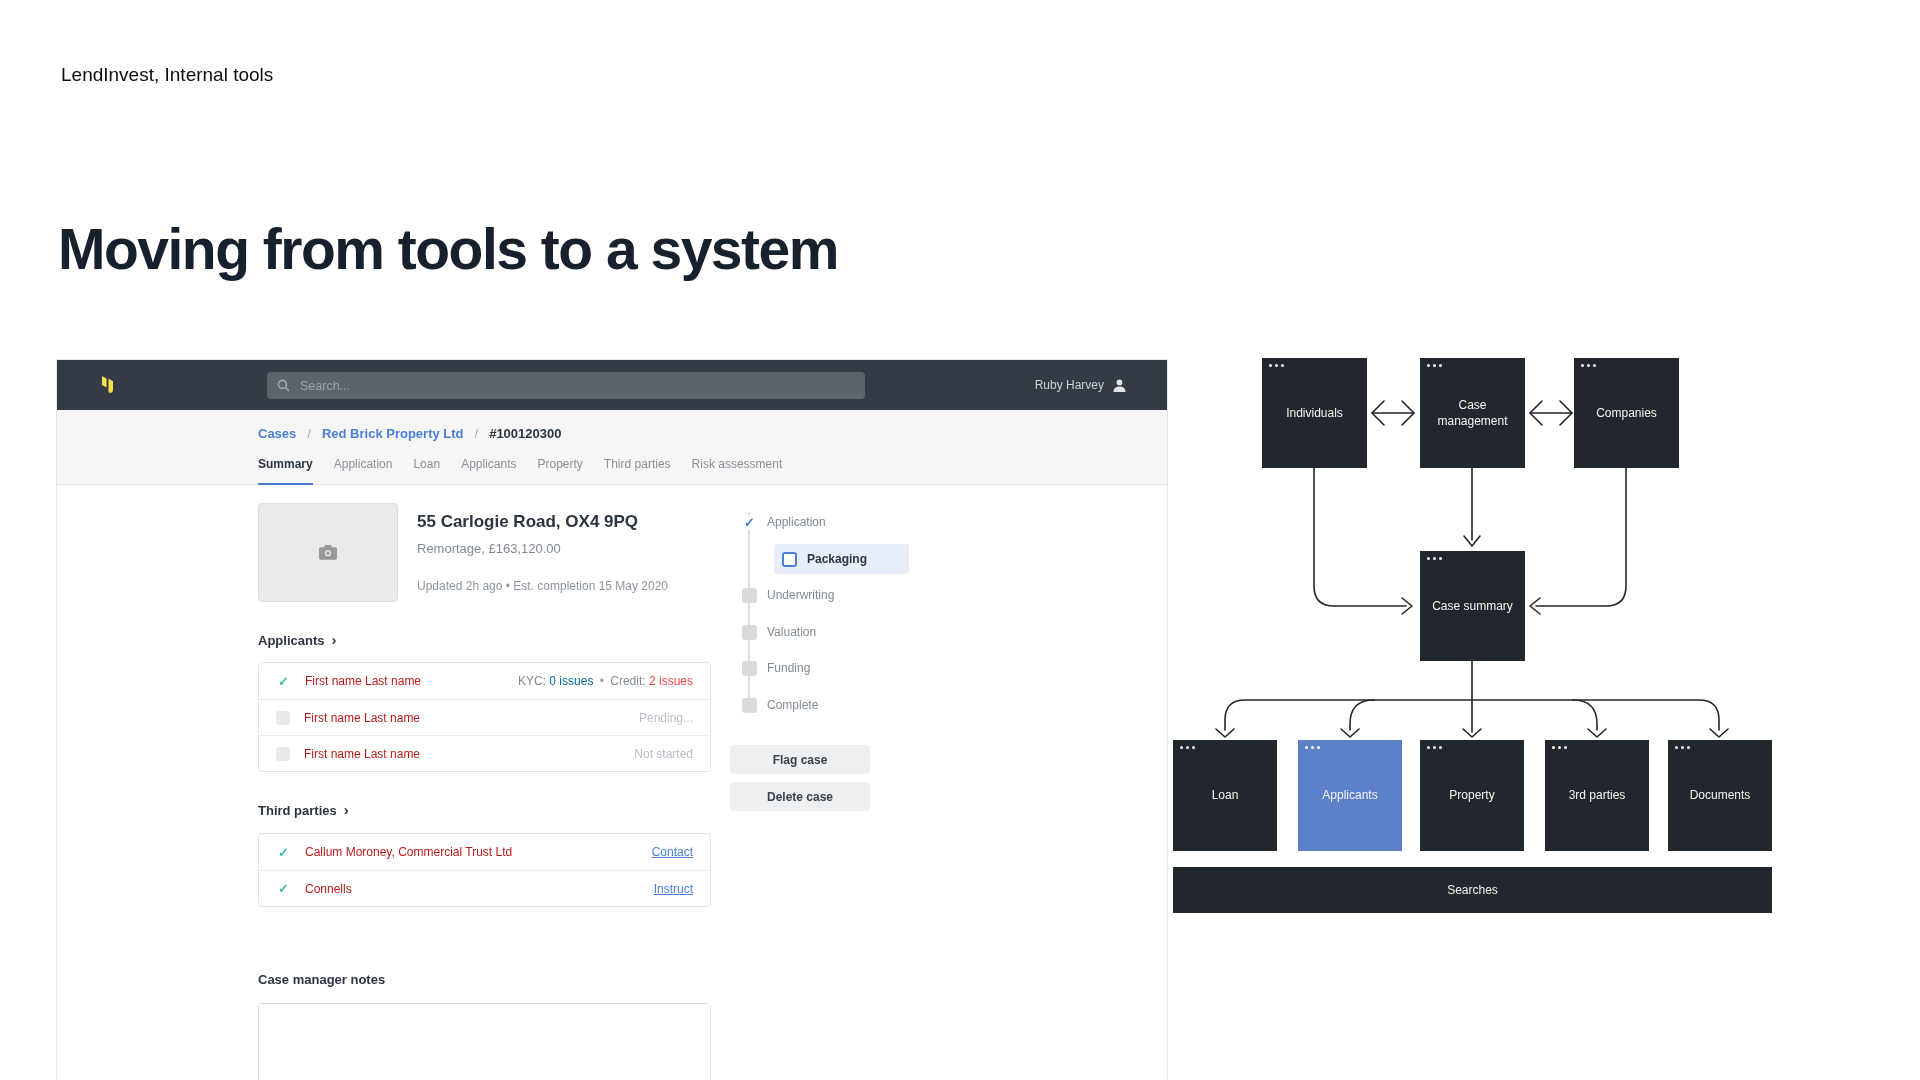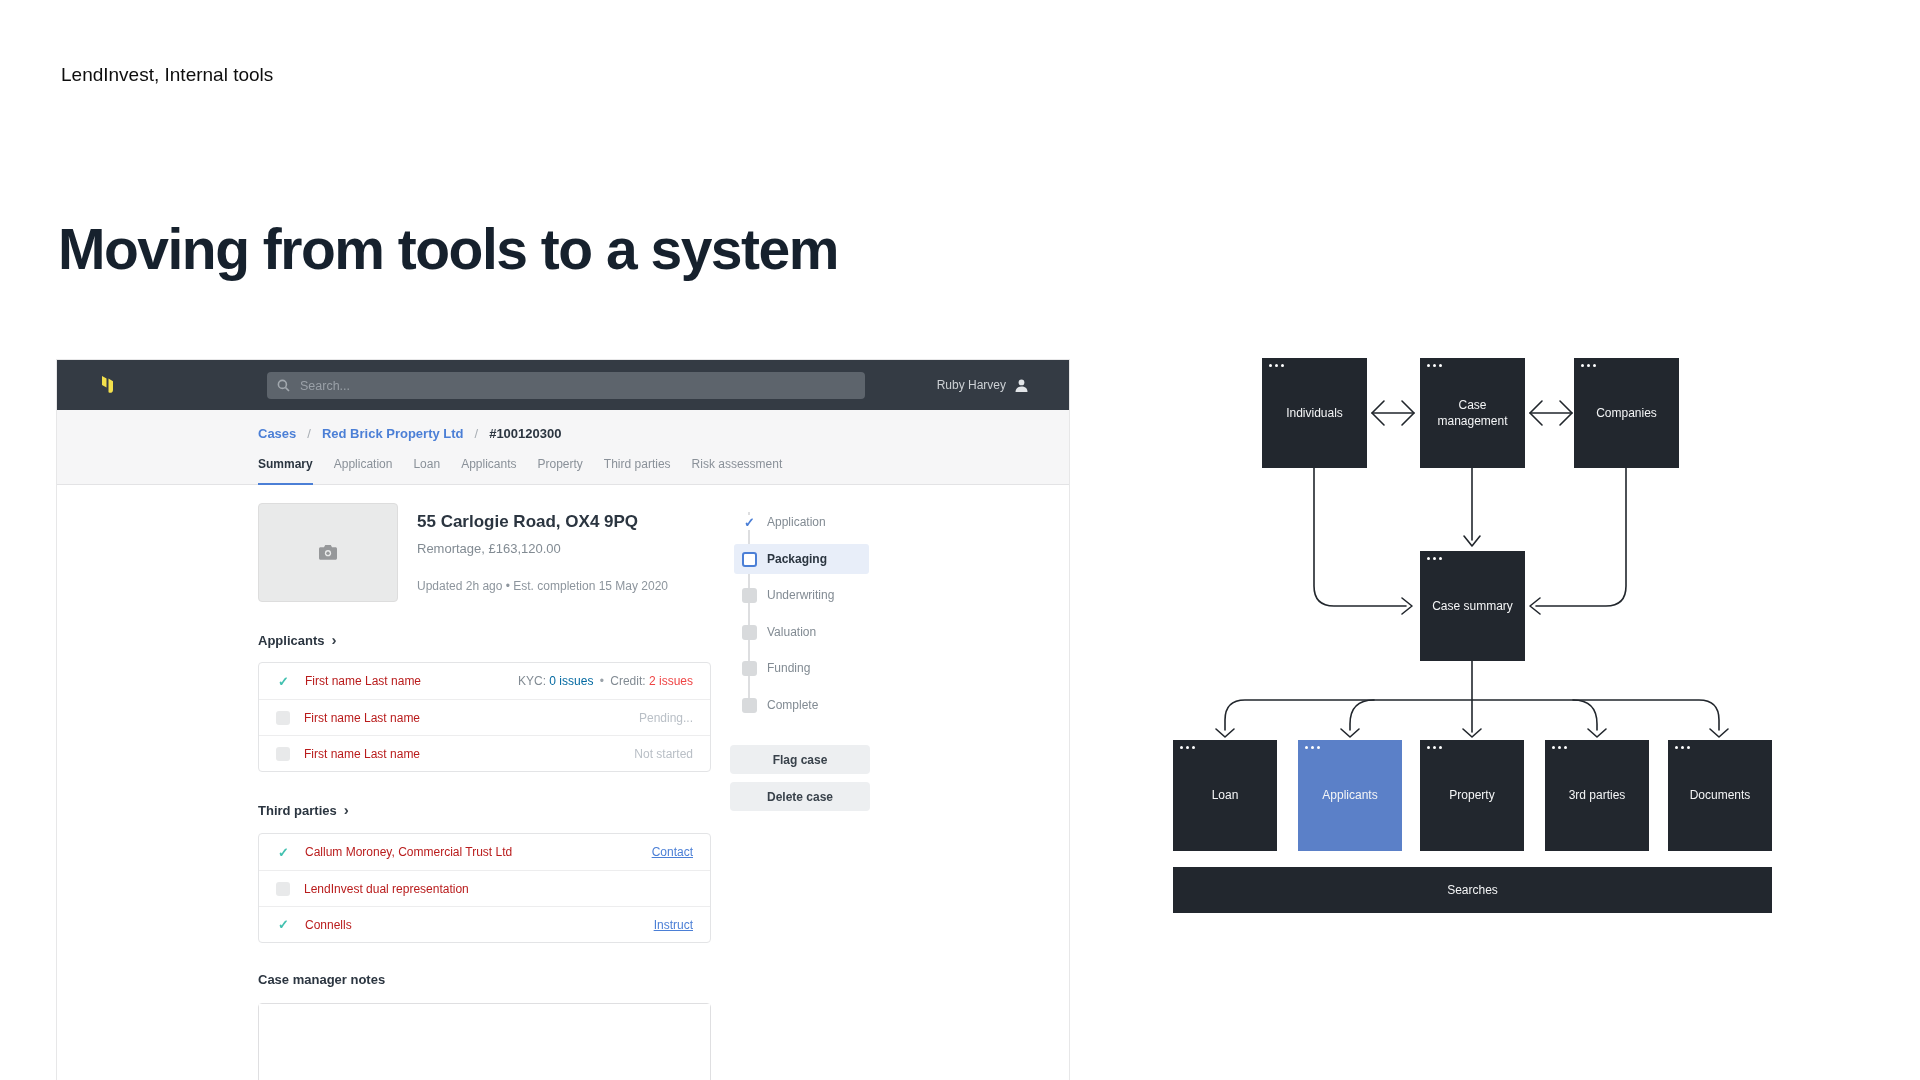--- a/index.html
+++ b/index.html
@@ -11,21 +11,21 @@
 
   
   .eyebrow { position:absolute; left:61px; top:64px; font-size:19px; color:#0e0e0e; }
   .slide-title {
     position:absolute; left:58px; top:216px; margin:0;
     font-size:57px; font-weight:bold; color:#16212d; letter-spacing:-1.5px;
   }
 
   
   .app {
-    position:absolute; left:56px; top:359px; width:1014px; height:721px;
+    position:absolute; left:56px; top:359px; width:1112px; height:721px;
     background:#fff; border:1px solid #e7e7e8; border-bottom:none; overflow:hidden;
   }
   .app-header { position:absolute; top:0; left:0; right:0; height:50px; background:#343b44; }
   .logo { position:absolute; left:42px; top:14px; }
   .search-wrap {
     position:absolute; left:210px; top:12px; width:598px; height:27px;
     background:#5d646c; border-radius:4px; display:flex; align-items:center; padding:0 10px; gap:8px;
   }
   .search-wrap input {
     flex:1; background:transparent; border:none; outline:none;
@@ -213,43 +213,39 @@
   <div class="section-h" style="top:441px;">
     <span>Third parties</span><span class="chev">›</span>
   </div>
   <div class="table" style="top:473px;">
     <div class="trow">
       <span class="check">✓</span>
       <span class="name">Callum Moroney, Commercial Trust Ltd</span>
       <span class="right tlink">Contact</span>
     </div>
     <div class="trow">
-      <span class="cbox"></span>
-      <span class="name">LendInvest dual representation</span>
-    </div>
-    <div class="trow">
       <span class="check">✓</span>
       <span class="name">Connells</span>
       <span class="right tlink">Instruct</span>
     </div>
   </div>
 
   <div class="section-h" style="top:612px;">
     <span>Case manager notes</span>
   </div>
   <div class="notes-box">
     <textarea style=""></textarea>
   </div>
 
   <div class="rail-line"></div>
   <div class="step" style="top:147px;">
     <span class="sbox done">✓</span>
     <span class="slabel">Application</span>
   </div>
-  <div class="step active" style="top:184px;">
+  <div class="step active" style="top:184px;margin-left:40px;">
     <span class="sbox open"></span>
     <span class="slabel">Packaging</span>
   </div>
   <div class="step" style="top:220px;">
     <span class="sbox todo"></span>
     <span class="slabel">Underwriting</span>
   </div>
   <div class="step" style="top:257px;">
     <span class="sbox todo"></span>
     <span class="slabel">Valuation</span>

